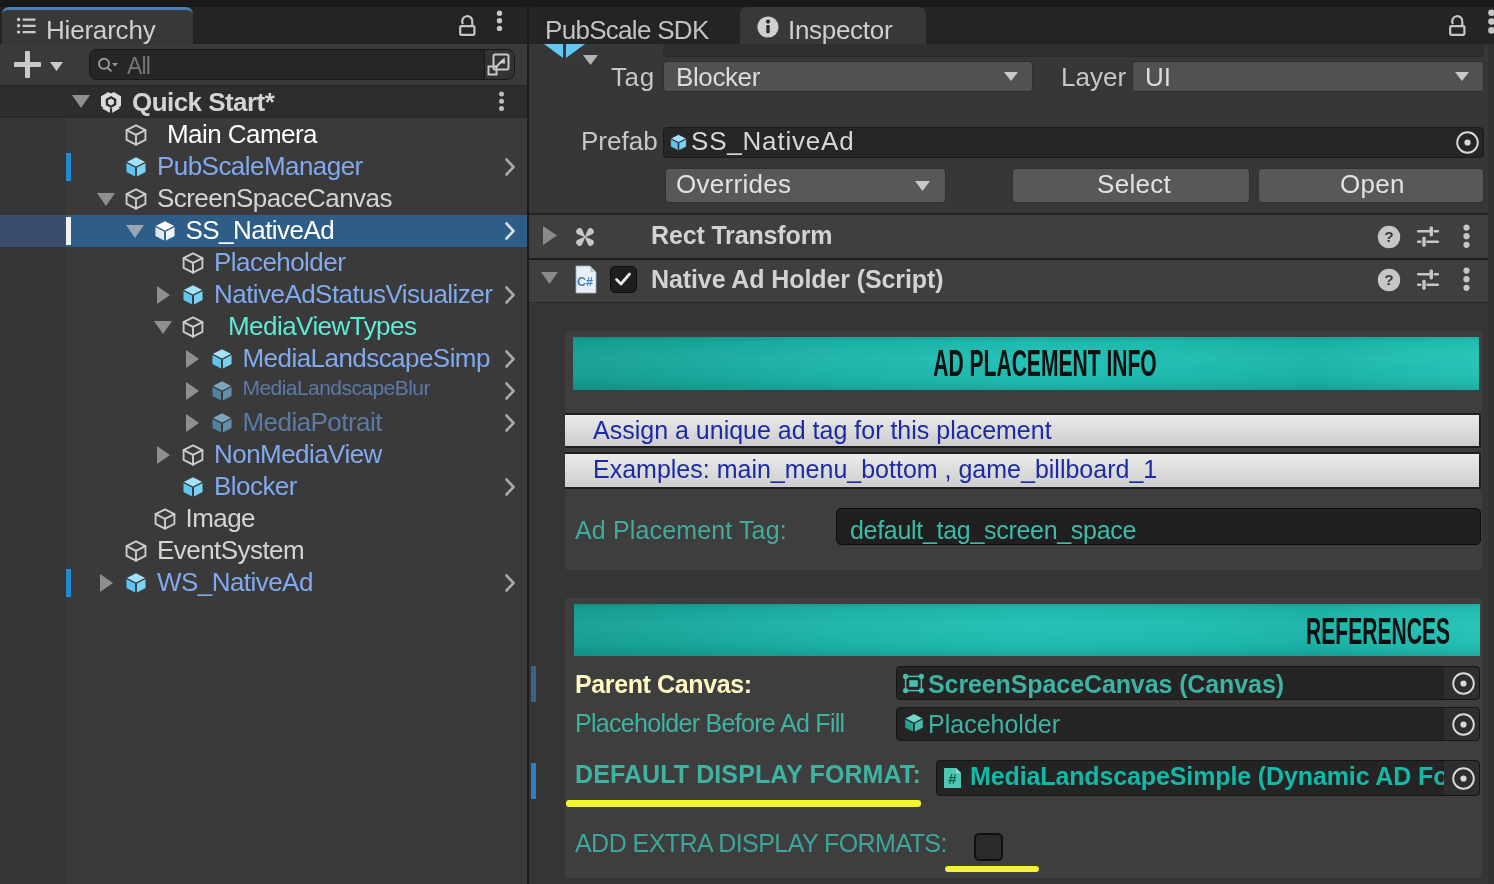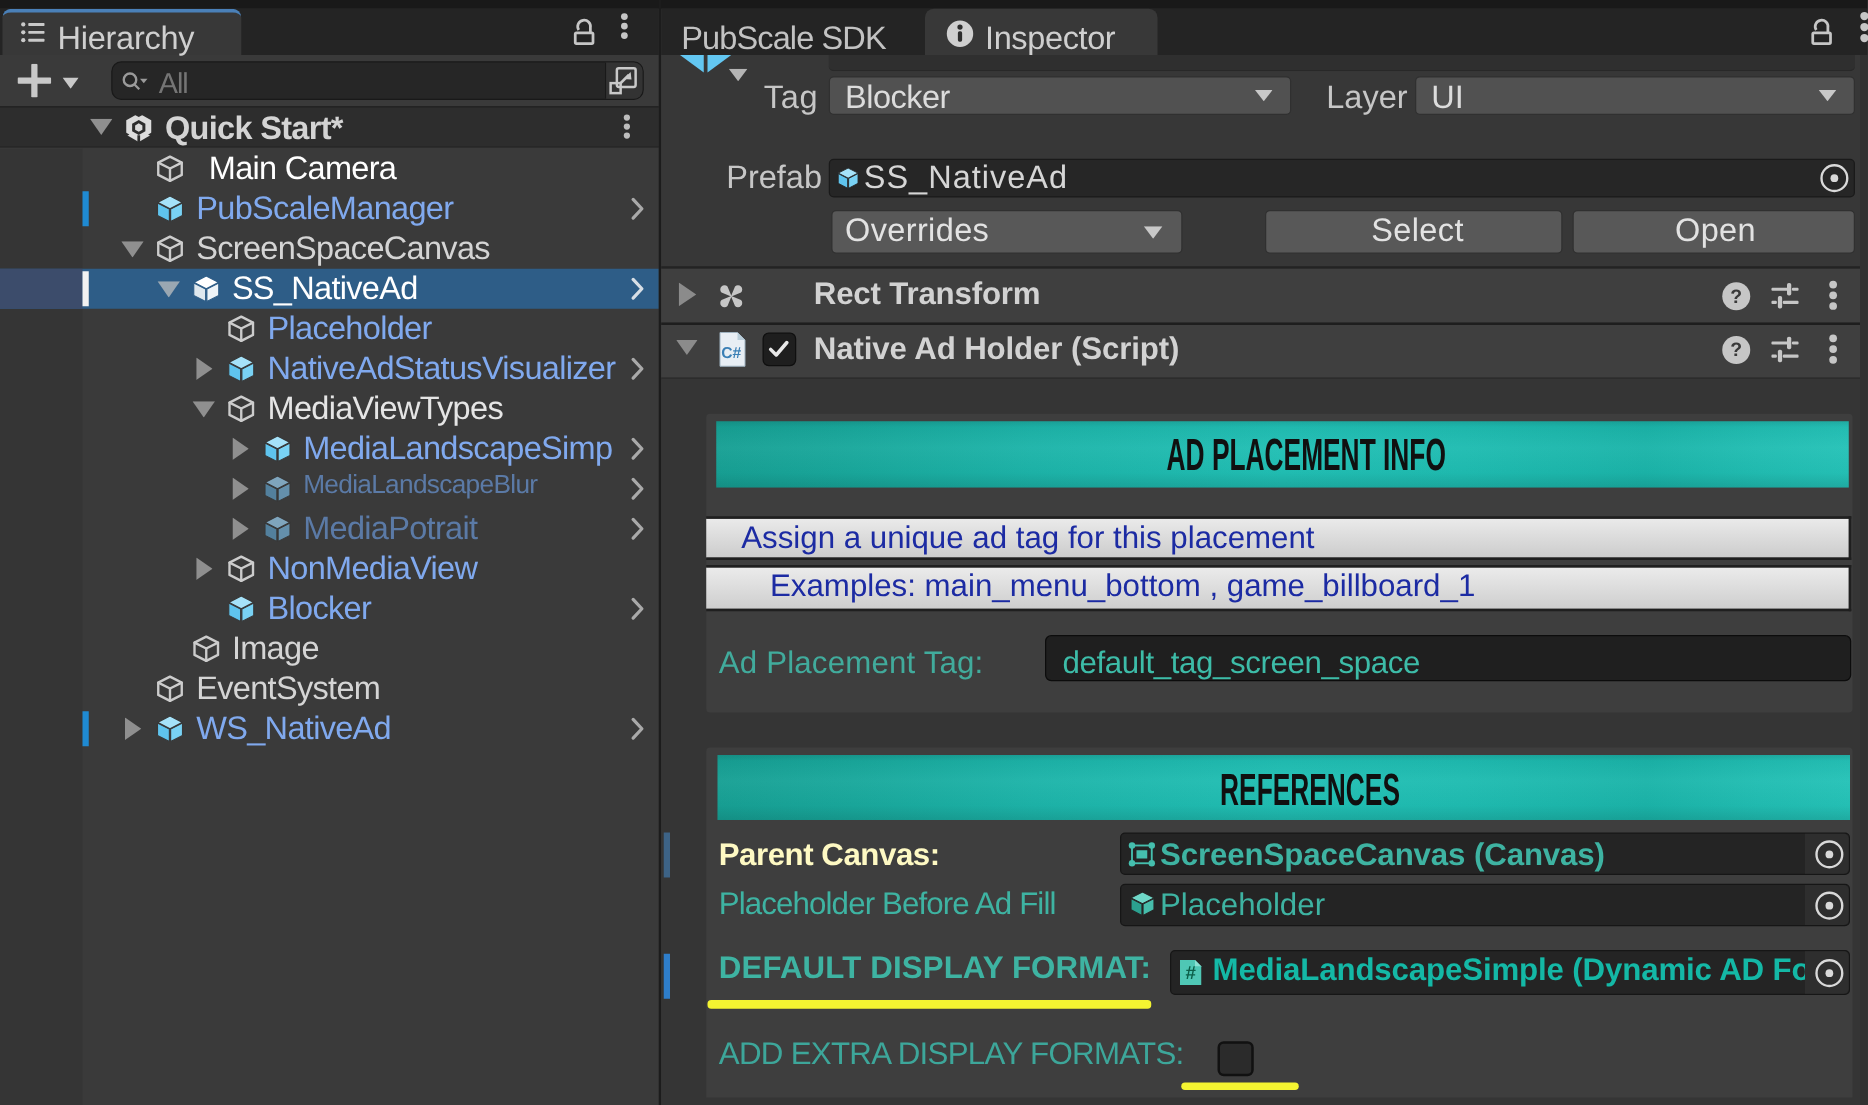--- a/index.html
+++ b/index.html
@@ -157,21 +157,21 @@
 <div class="abs" style="left:154.0px;top:321px;line-height:0;"><svg width="18" height="13" viewBox="0 0 18 13" style="">
       <polygon points="0,0 18,0 9.0,13" fill="#8f8f8f"></polygon>
     </svg></div>
 <div class="abs" style="left:181.0px;top:315px;line-height:0;"><svg width="24" height="24" viewBox="0 0 24 24" style="">
       <g fill="none" stroke="#cccccc" stroke-width="1.9" stroke-linejoin="round" stroke-linecap="round" transform="scale(1.0)">
         <path d="M12 2.3 L21.4 7.1 V16.9 L12 21.7 L2.6 16.9 V7.1 Z"></path>
         <path d="M2.6 7.1 L12 11.8 L21.4 7.1"></path>
         <path d="M12 11.8 V21.7"></path>
       </g>
     </svg></div>
-<div class="txt" style="left:214.0px;top:313.2px;font-size:26px;color:#e5e5e5;font-weight:normal;letter-spacing:-0.55px;">MediaViewTypes</div>
+<div class="txt" style="left:228px;top:313.2px;font-size:26px;color:#5eead4;font-weight:normal;letter-spacing:-0.55px;">MediaViewTypes</div>
 <div class="abs" style="left:185.5px;top:350px;line-height:0;"><svg width="13" height="18" viewBox="0 0 13 18" style="">
       <polygon points="0,0 13,9.0 0,18" fill="#8f8f8f"></polygon>
     </svg></div>
 <div class="abs" style="left:209.5px;top:347px;line-height:0;"><svg width="24" height="24" viewBox="0 0 24 24" style="">
       <g transform="scale(1.0)" stroke="#383838" stroke-width="0.9" stroke-linejoin="round">
         <polygon points="12,1.8 22,6.9 12,12 2,6.9" fill="#a5e2f9"></polygon>
         <polygon points="2,7.4 11.5,12.3 11.5,22.2 2,17.3" fill="#5fc4ee"></polygon>
         <polygon points="22,7.4 12.5,12.3 12.5,22.2 22,17.3" fill="#79d2f4"></polygon>
       </g>
     </svg></div>
@@ -402,27 +402,27 @@
       <circle cx="3.5" cy="20.8" r="3.1" fill="#c6c6c6"></circle>
     </svg></div>
 <div class="abs" style="left:529px;top:302px;width:959px;height:1.5px;background:#2a2a2a;"></div>
 <div class="abs" style="left:529px;top:303px;width:959px;height:581px;background:#353535;"></div>
 <div class="abs" style="left:565px;top:331px;width:917px;height:239px;background:#3e3e3e;border-radius:3px;"></div>
 <div class="abs" style="left:573px;top:337px;width:906px;height:53px;background:linear-gradient(180deg, rgba(8,38,38,0.15) 0%, rgba(8,38,38,0.04) 9%, rgba(255,255,255,0.03) 40%, rgba(0,0,0,0.02) 78%, rgba(0,50,46,0.16) 100%),linear-gradient(91deg,#17a094 0%,#19a89c 12%,#1db4a9 28%,#21bfb4 50%,#1fbcb1 66%,#1bb4a9 82%,#21bdb2 92%,#25c2b7 100%);"></div>
 <div class="abs" style="left:573px;top:346px;width:902px;text-align:center;line-height:1;"><span style="display:inline-block;position:relative;left:20.5px;font-size:36px;font-weight:bold;color:#101010;letter-spacing:0;transform:scaleX(0.585);transform-origin:center;white-space:nowrap;line-height:1;">AD PLACEMENT INFO</span></div>
 <div class="abs" style="left:565px;top:413px;width:916px;height:35px;background:linear-gradient(#eaeaea,#cccccc);border:2px solid #1f1f1f;border-left:none;"></div>
 <div class="txt" style="left:593px;top:418px;font-size:25px;color:#1c2ba3;font-weight:normal;letter-spacing:0px;text-align:center;">Assign a unique ad tag for this placement</div>
 <div class="abs" style="left:565px;top:452px;width:916px;height:37px;background:linear-gradient(#ebebeb,#cecece);border:2px solid #1f1f1f;border-left:none;"></div>
-<div class="txt" style="left:616px;top:457.4px;font-size:25px;color:#1c2ba3;font-weight:normal;letter-spacing:0px;">Examples: main_menu_bottom , game_billboard_1</div>
+<div class="txt" style="left:593px;top:457.4px;font-size:25px;color:#1c2ba3;font-weight:normal;letter-spacing:0px;">Examples: main_menu_bottom , game_billboard_1</div>
 <div class="txt" style="left:575px;top:518.3px;font-size:25px;color:#41ab9c;font-weight:normal;letter-spacing:0.14px;">Ad Placement Tag:</div>
 <div class="abs" style="left:836px;top:508px;width:645px;height:37px;background:#1f1f1f;border:1.5px solid #0c0c0c;border-radius:5px;"></div>
 <div class="txt" style="left:850px;top:518.3px;font-size:25px;color:#3dbca8;font-weight:normal;letter-spacing:-0.3px;">default_tag_screen_space</div>
 <div class="abs" style="left:565px;top:598px;width:917px;height:280px;background:#3e3e3e;border-radius:3px 3px 0 0;"></div>
 <div class="abs" style="left:574px;top:604px;width:906px;height:52px;background:linear-gradient(180deg, rgba(8,38,38,0.15) 0%, rgba(8,38,38,0.04) 9%, rgba(255,255,255,0.03) 40%, rgba(0,0,0,0.02) 78%, rgba(0,50,46,0.16) 100%),linear-gradient(91deg,#17a094 0%,#19a89c 12%,#1db4a9 28%,#21bfb4 50%,#1fbcb1 66%,#1bb4a9 82%,#21bdb2 92%,#25c2b7 100%);"></div>
-<div class="abs" style="left:574px;top:614px;width:906px;text-align:center;line-height:1;"><span style="display:inline-block;position:relative;left:21px;font-size:36px;font-weight:bold;color:#101010;letter-spacing:0;transform:scaleX(0.585);transform-origin:center;white-space:nowrap;line-height:1;">REFERENCES</span></div>
+<div class="abs" style="left:574px;top:614px;width:906px;text-align:right;line-height:1;"><span style="display:inline-block;position:relative;left:21px;font-size:36px;font-weight:bold;color:#101010;letter-spacing:0;transform:scaleX(0.585);transform-origin:center;white-space:nowrap;line-height:1;">REFERENCES</span></div>
 <div class="abs" style="left:531px;top:666px;width:5px;height:36px;background:#3d6386;"></div>
 <div class="abs" style="left:531px;top:763px;width:5px;height:36px;background:#2e7ecb;"></div>
 <div class="txt" style="left:575px;top:672.3px;font-size:25px;color:#fef9c3;font-weight:bold;letter-spacing:-0.38px;">Parent Canvas:</div>
 <div class="abs" style="left:896px;top:666px;width:584px;height:34px;background:#242424;border:1px solid #161616;border-radius:4px;"></div>
 <div class="abs" style="left:1444px;top:667px;width:35px;height:32px;background:#2e2e2e;border-radius:0 4px 4px 0;"></div>
 <div class="abs" style="left:902px;top:673px;line-height:0;"><svg width="23" height="21" viewBox="0 0 23 21" style="">
       <g fill="#45bfae">
         <rect x="3.6" y="3.4" width="15.8" height="14.2" fill="none" stroke="#45bfae" stroke-width="1.5"></rect>
         <circle cx="3.6" cy="3.4" r="2.6"></circle>
         <circle cx="19.4" cy="3.4" r="2.6"></circle>

